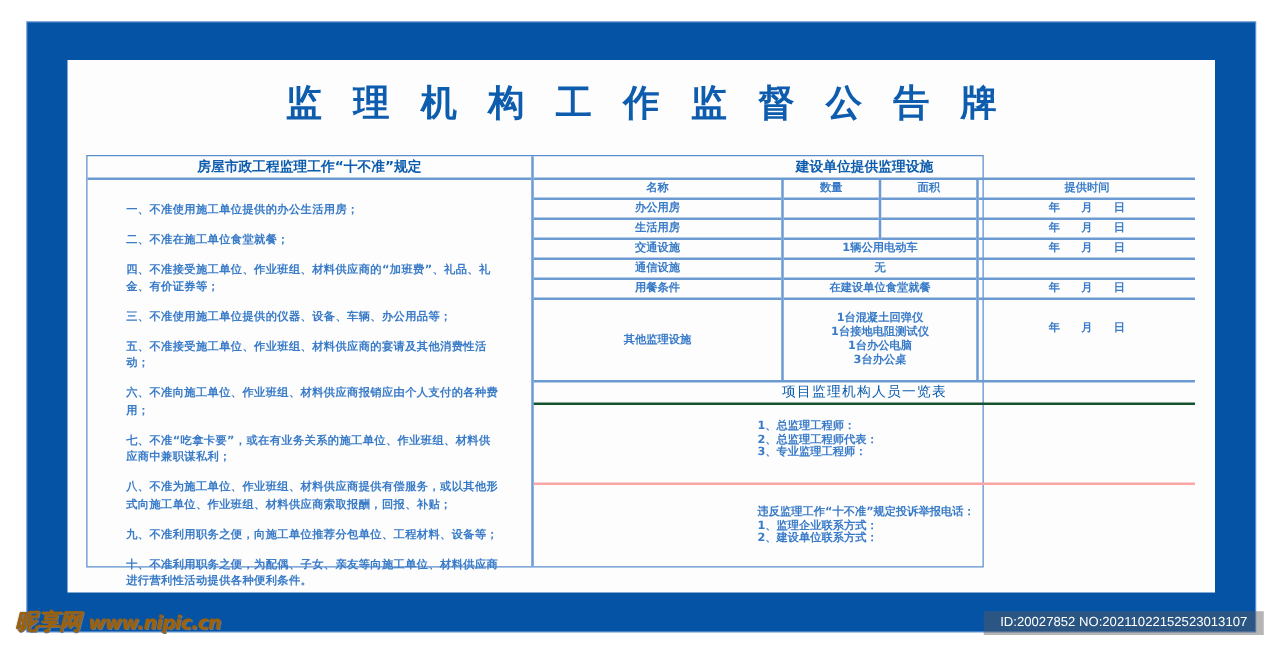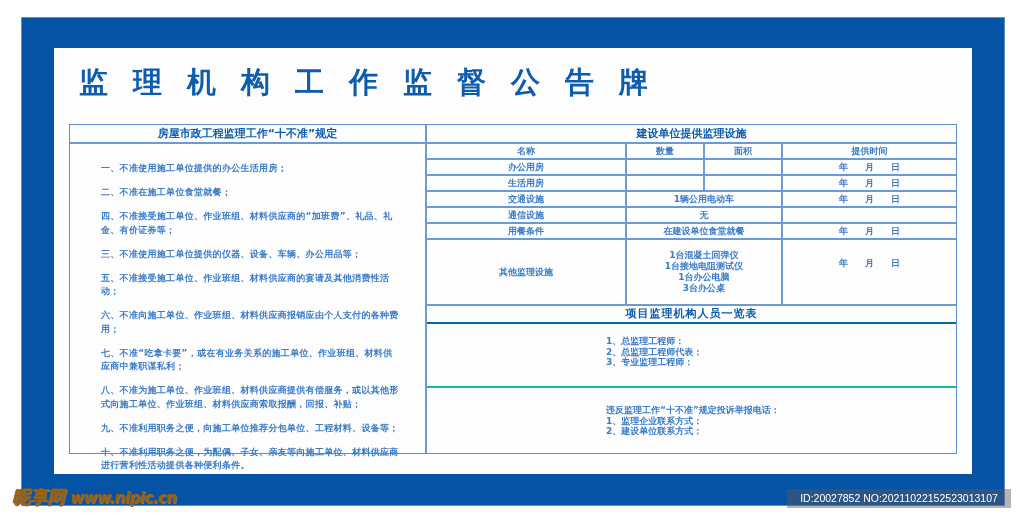--- a/index.html
+++ b/index.html
@@ -9,26 +9,26 @@
   }
   .outer {
     position:absolute; left:22px; top:18px; width:982px; height:487px;
     background:#0553a5; box-shadow:0 0 0 1px #5d8fd0;
   }
   .inner {
     position:absolute; left:54px; top:48px; width:918px; height:426px;
     background:#fdfdfd;
   }
   .title {
-    position:absolute; left:54px; top:62px; width:918px; text-align:left;
+    position:absolute; left:54px; top:62px; width:918px; text-align:center;
     color:#0d5cad; font-weight:bold; font-size:29px; letter-spacing:25px;
     text-indent:25px; line-height:40px; white-space:nowrap;
   }
   .board {
-    position:absolute; left:69px; top:124px; width:888px; height:330px;
+    position:absolute; left:69px; top:124px; width:718px; height:330px;
     border:1px solid #5b8fcc; box-sizing:border-box;
   }
   .left {
     position:absolute; left:0; top:0; width:355px; height:328px;
     border-right:2px solid #6c9bd4;
   }
   .hdr {
     height:17px; line-height:17px; text-align:center; color:#0d5cad;
     font-weight:bold; font-size:11px; border-bottom:2px solid #6c9bd4;
     white-space:nowrap;
@@ -47,29 +47,29 @@
   table.fac td {
     border:1px solid #6c9bd4; border-width:2px 2px 0 0; text-align:center;
     color:#3a7cc8; font-size:9px; font-weight:bold; height:14px; padding:0;
     line-height:14px;
   }
   table.fac td:last-child { border-right:none; }
   table.fac tr:first-child td { border-top:none; }
   .date span { display:inline-block; width:26px; text-align:center; }
   .multi { line-height:11px !important; }
   .sec-hdr {
-    height:16px; line-height:16px; text-align:center; color:#0d5cad; font-weight:bold;
-    font-size:11px; border-top:2px solid #6c9bd4; border-bottom:2px solid #0369a1;
+    height:16px; line-height:16px; text-align:center; color:#0d5cad; font-weight:normal;
+    font-size:11px; border-top:2px solid #6c9bd4; border-bottom:2px solid #14532d;
     letter-spacing:1px;
   }
   .block {
     color:#3a7cc8; font-size:9px; font-weight:bold; line-height:10.5px;
     padding-left:179px; box-sizing:border-box;
   }
-  .personnel { height:64px; padding-top:12px; border-bottom:2px solid #14b8a6; }
+  .personnel { height:64px; padding-top:12px; border-bottom:2px solid #fca5a5; }
   .complaint { height:64px; padding-top:17px; }
   .wm-left {
     position:absolute; left:12px; top:485px; color:#a16207; font-style:italic; font-weight:bold;
     font-size:18px; letter-spacing:-0.5px; text-shadow:0 0 1px #555, 1px 1px 0 #777;
     white-space:nowrap;
   }
   .wm-left .url { font-size:15px; margin-left:6px; }
   .wm-right {
     position:absolute; left:787px; top:489px; width:224px; height:19px; line-height:19px;
     background:rgba(90,90,90,0.45); color:#ffffff; font-size:10.5px; text-align:center;

